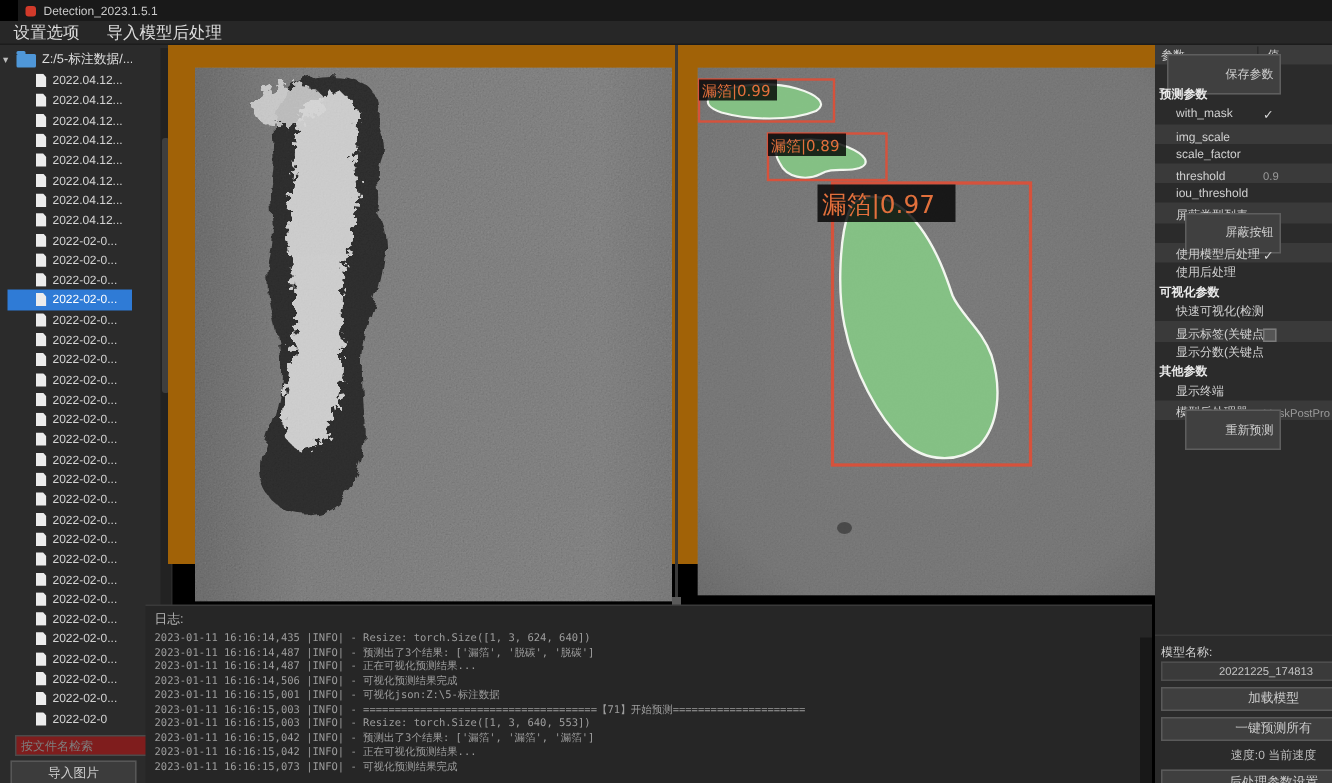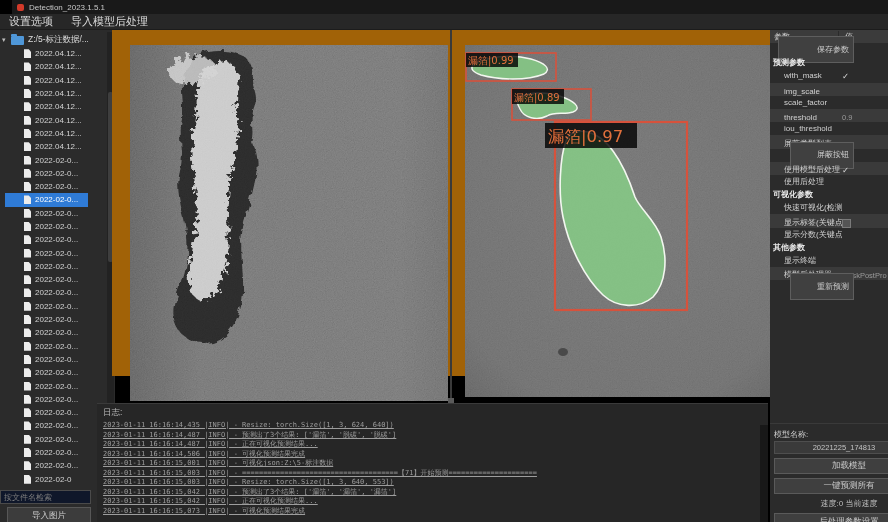--- a/index.html
+++ b/index.html
@@ -19,38 +19,38 @@
   .tree{position:absolute;left:0;top:2px;width:88px;height:455px;overflow:hidden;font-size:8px;}
   .tree-root{display:flex;align-items:center;height:15px;margin-left:2px;white-space:nowrap;color:#dedede;font-size:8.5px;}
   .arrow{width:8px;font-size:7px;color:#bdbdbd;flex:none;}
   .folder-icon{width:13px;height:9px;background:#4f97d8;border-radius:1px;position:relative;margin:1px 4px 0 1px;flex:none;}
   .folder-icon::before{content:"";position:absolute;top:-2px;left:0;width:6px;height:2px;background:#4f97d8;border-radius:1px 1px 0 0;}
   .tree-item{display:flex;align-items:center;height:13.3px;padding-left:19px;margin-left:5px;white-space:nowrap;color:#d4d4d4;}
   .tree-item.selected{background:#2f7bd6;color:#fff;}
   .doc-icon{width:7px;height:9px;background:#ececec;clip-path:polygon(0 0,68% 0,100% 28%,100% 100%,0 100%);margin-right:4px;flex:none;}
   .vscroll{position:absolute;right:1px;top:2px;width:7px;height:453px;background:#222;}
   .vthumb{position:absolute;left:1px;top:60px;width:5px;height:170px;background:#3e3e3e;border-radius:2px;}
-  .search-input{position:absolute;left:0;top:460px;width:83px;height:12px;background:#0f172a;
+  .search-input{position:absolute;left:10px;top:460px;width:83px;height:12px;background:#7f1d1d;
            border:1px solid #4a4a4a;color:#9a9a9a;font-size:8px;font-family:Liberation Sans, sans-serif;padding:0 3px;}
   .search-input::placeholder{color:#7e7e7e;}
   .import-btn{position:absolute;left:7px;top:477px;width:84px;height:18px;background:#3c3c3c;
            border:1px solid #575757;color:#cfcfcf;font-size:8.5px;font-family:inherit;}
   
   .canvas{position:absolute;left:112px;top:30px;width:671px;height:346px;background:#a16207;}
   .img-left{position:absolute;left:18px;top:15px;}
   .img-right{position:absolute;left:353px;top:15px;}
   .vdivider{position:absolute;left:338px;top:0;width:2px;height:374px;background:#3a3a3a;}
   .vdivider-handle{position:absolute;left:336px;top:368px;width:6px;height:9px;background:#5a5a5a;}
   .hsep{position:absolute;left:97px;top:403px;width:671px;height:1px;background:#3a3a3a;}
   
   .log{position:absolute;left:97px;top:404px;width:671px;height:118px;background:#262626;
        box-sizing:border-box;padding:3px 0 0 6px;overflow:hidden;}
   .log-title{font-size:8.5px;color:#b8b8b8;margin-bottom:2px;font-family:"Liberation Sans",sans-serif;}
   .log-line{font-family:"DejaVu Sans Mono",monospace;font-size:7px;line-height:9.5px;
-            color:#9d9d9d;white-space:pre;overflow:hidden;text-decoration:underline;}
+            color:#9d9d9d;white-space:pre;overflow:hidden;}
   .vsplitter{position:absolute;left:760px;top:425px;width:8px;height:97px;background:#181818;}
   
   .sidebar-right{position:absolute;left:770px;top:30px;width:118px;height:492px;background:#2b2b2b;overflow:hidden;}
   .param-header{display:flex;height:13px;background:#3b3b3b;align-items:center;font-size:8px;color:#cfcfcf;}
   .ph-name{padding-left:4px;width:68px;box-sizing:border-box;}
   .ph-value{border-left:1px solid #2b2b2b;padding-left:6px;flex:1;}
   .prow{display:flex;align-items:center;height:13.2px;font-size:8px;color:#d0d0d0;}
   .prow.shade{background:#3a3a3a;align-items:flex-end;}
   .prow .plabel{width:72px;padding-left:14px;box-sizing:border-box;overflow:hidden;white-space:nowrap;}
   .prow.section .plabel{width:auto;padding-left:3px;font-weight:bold;color:#e9e9e9;}

